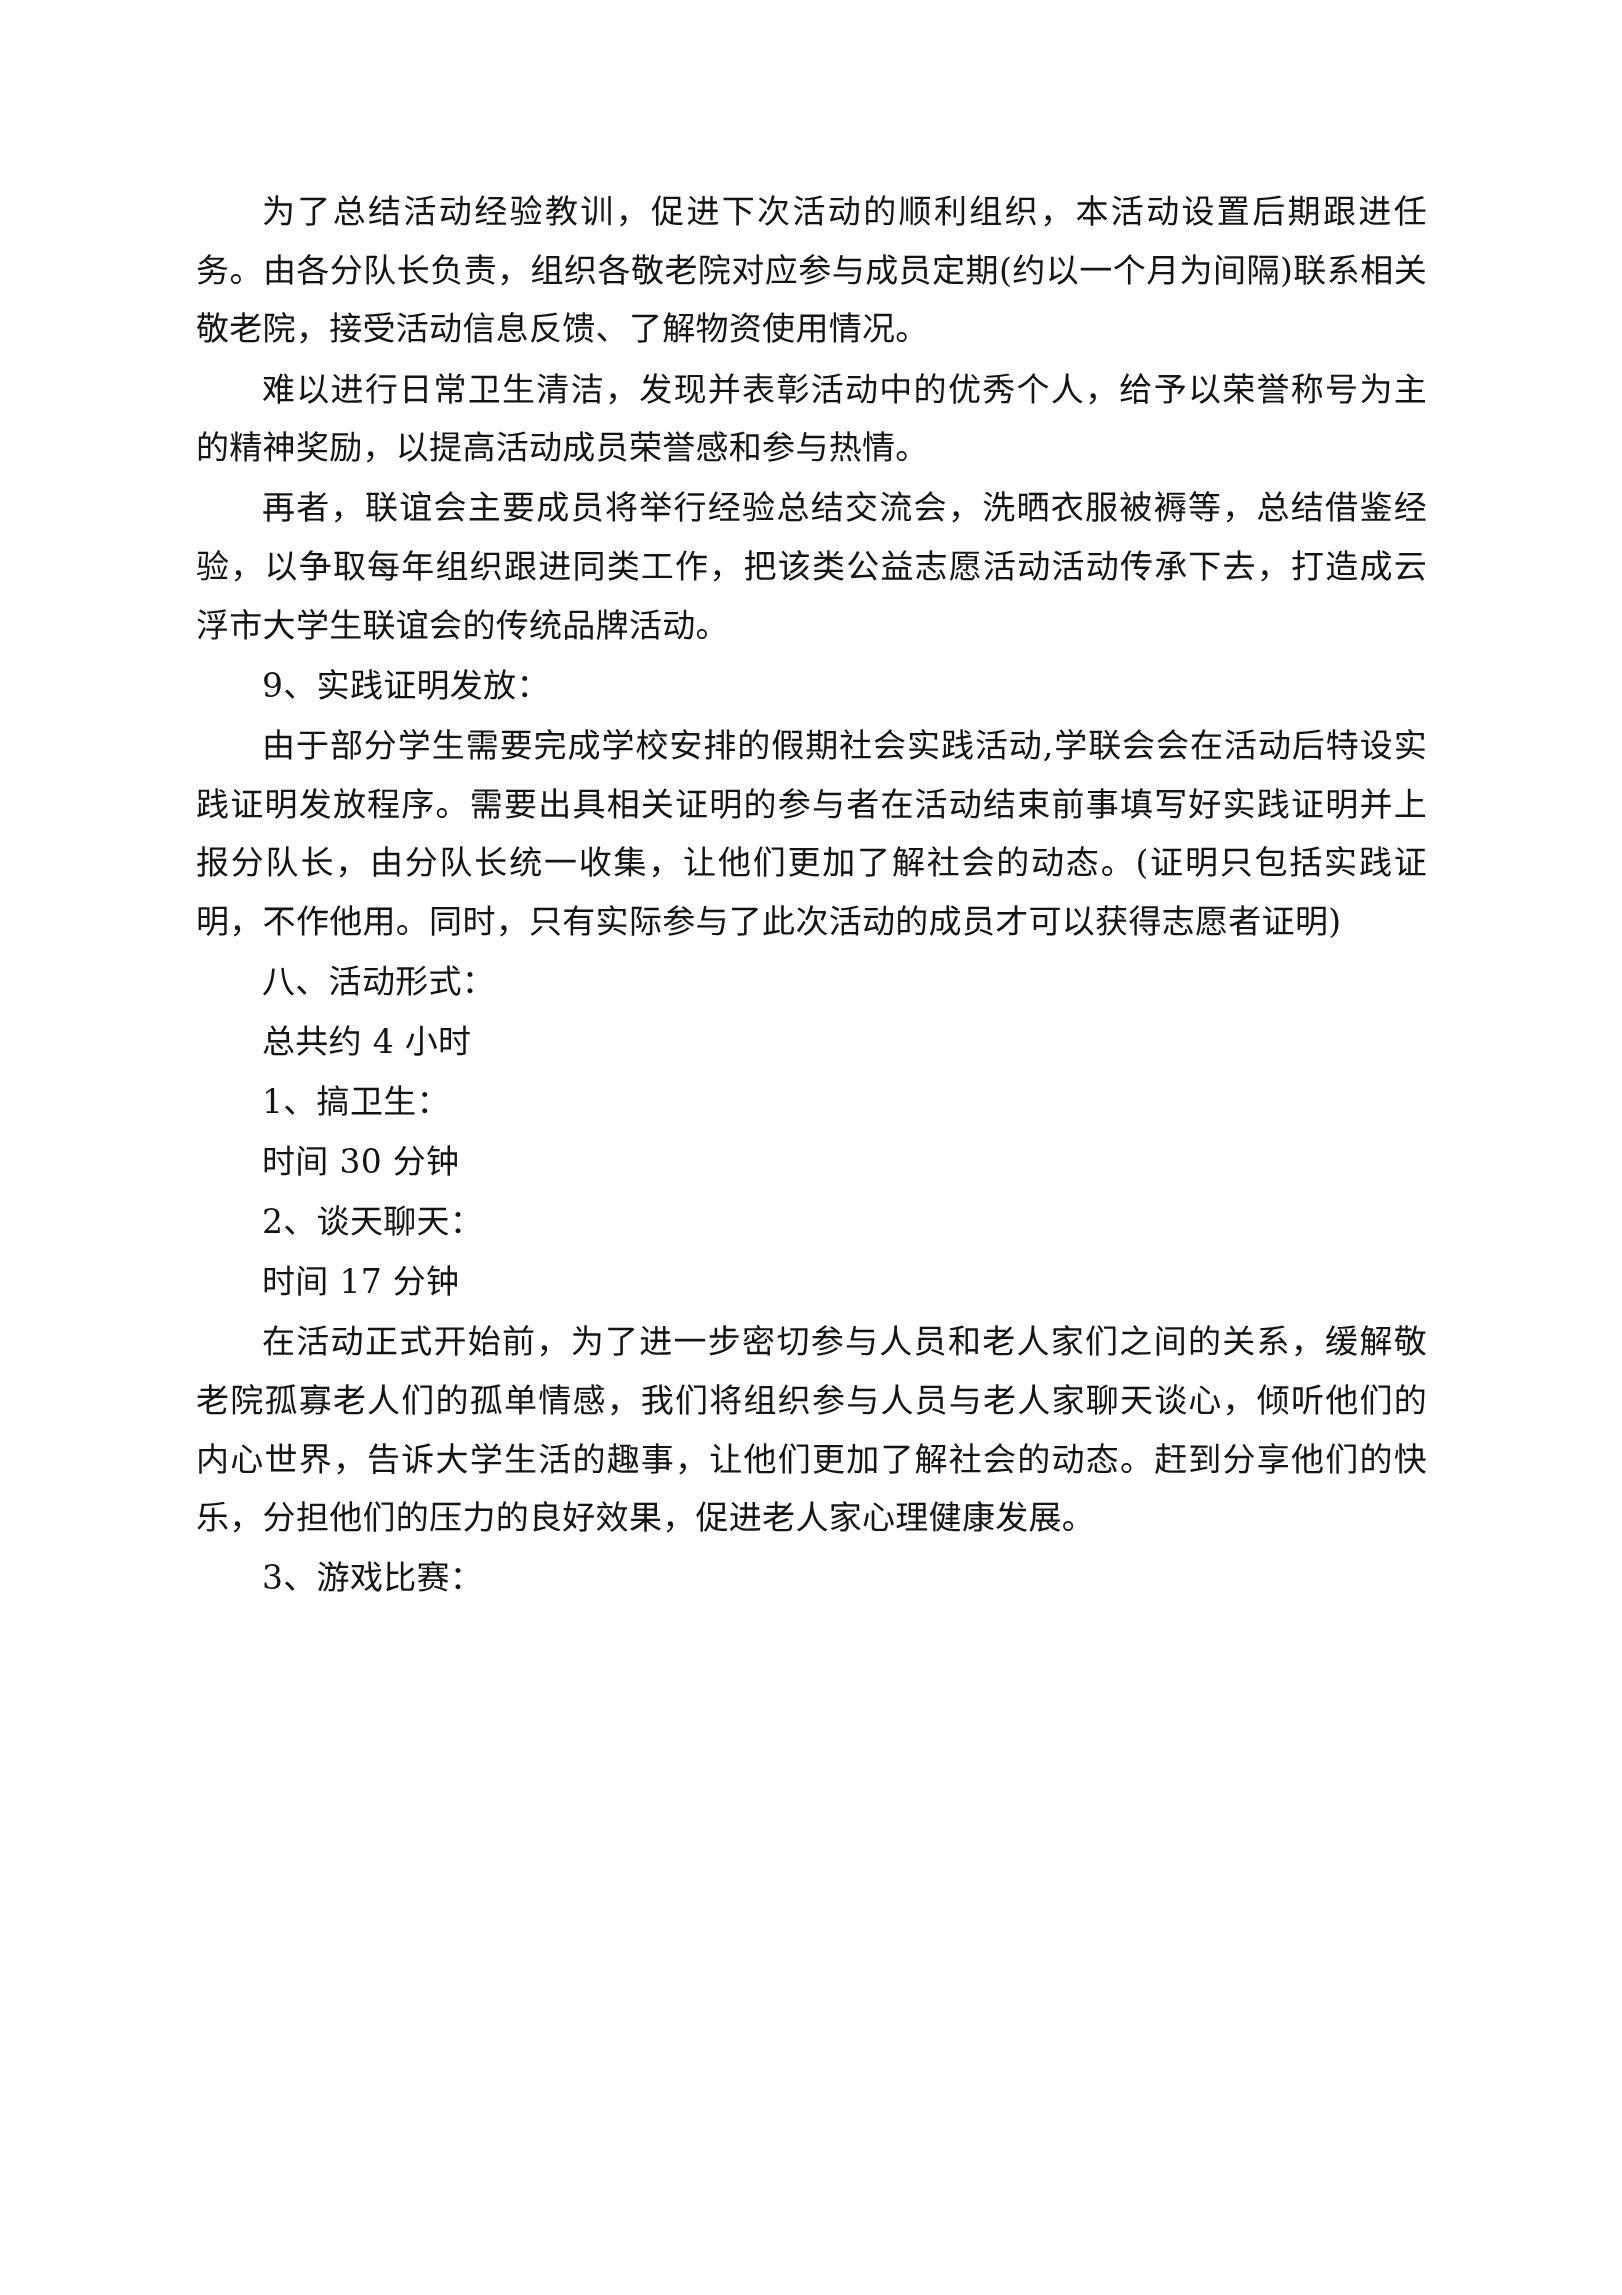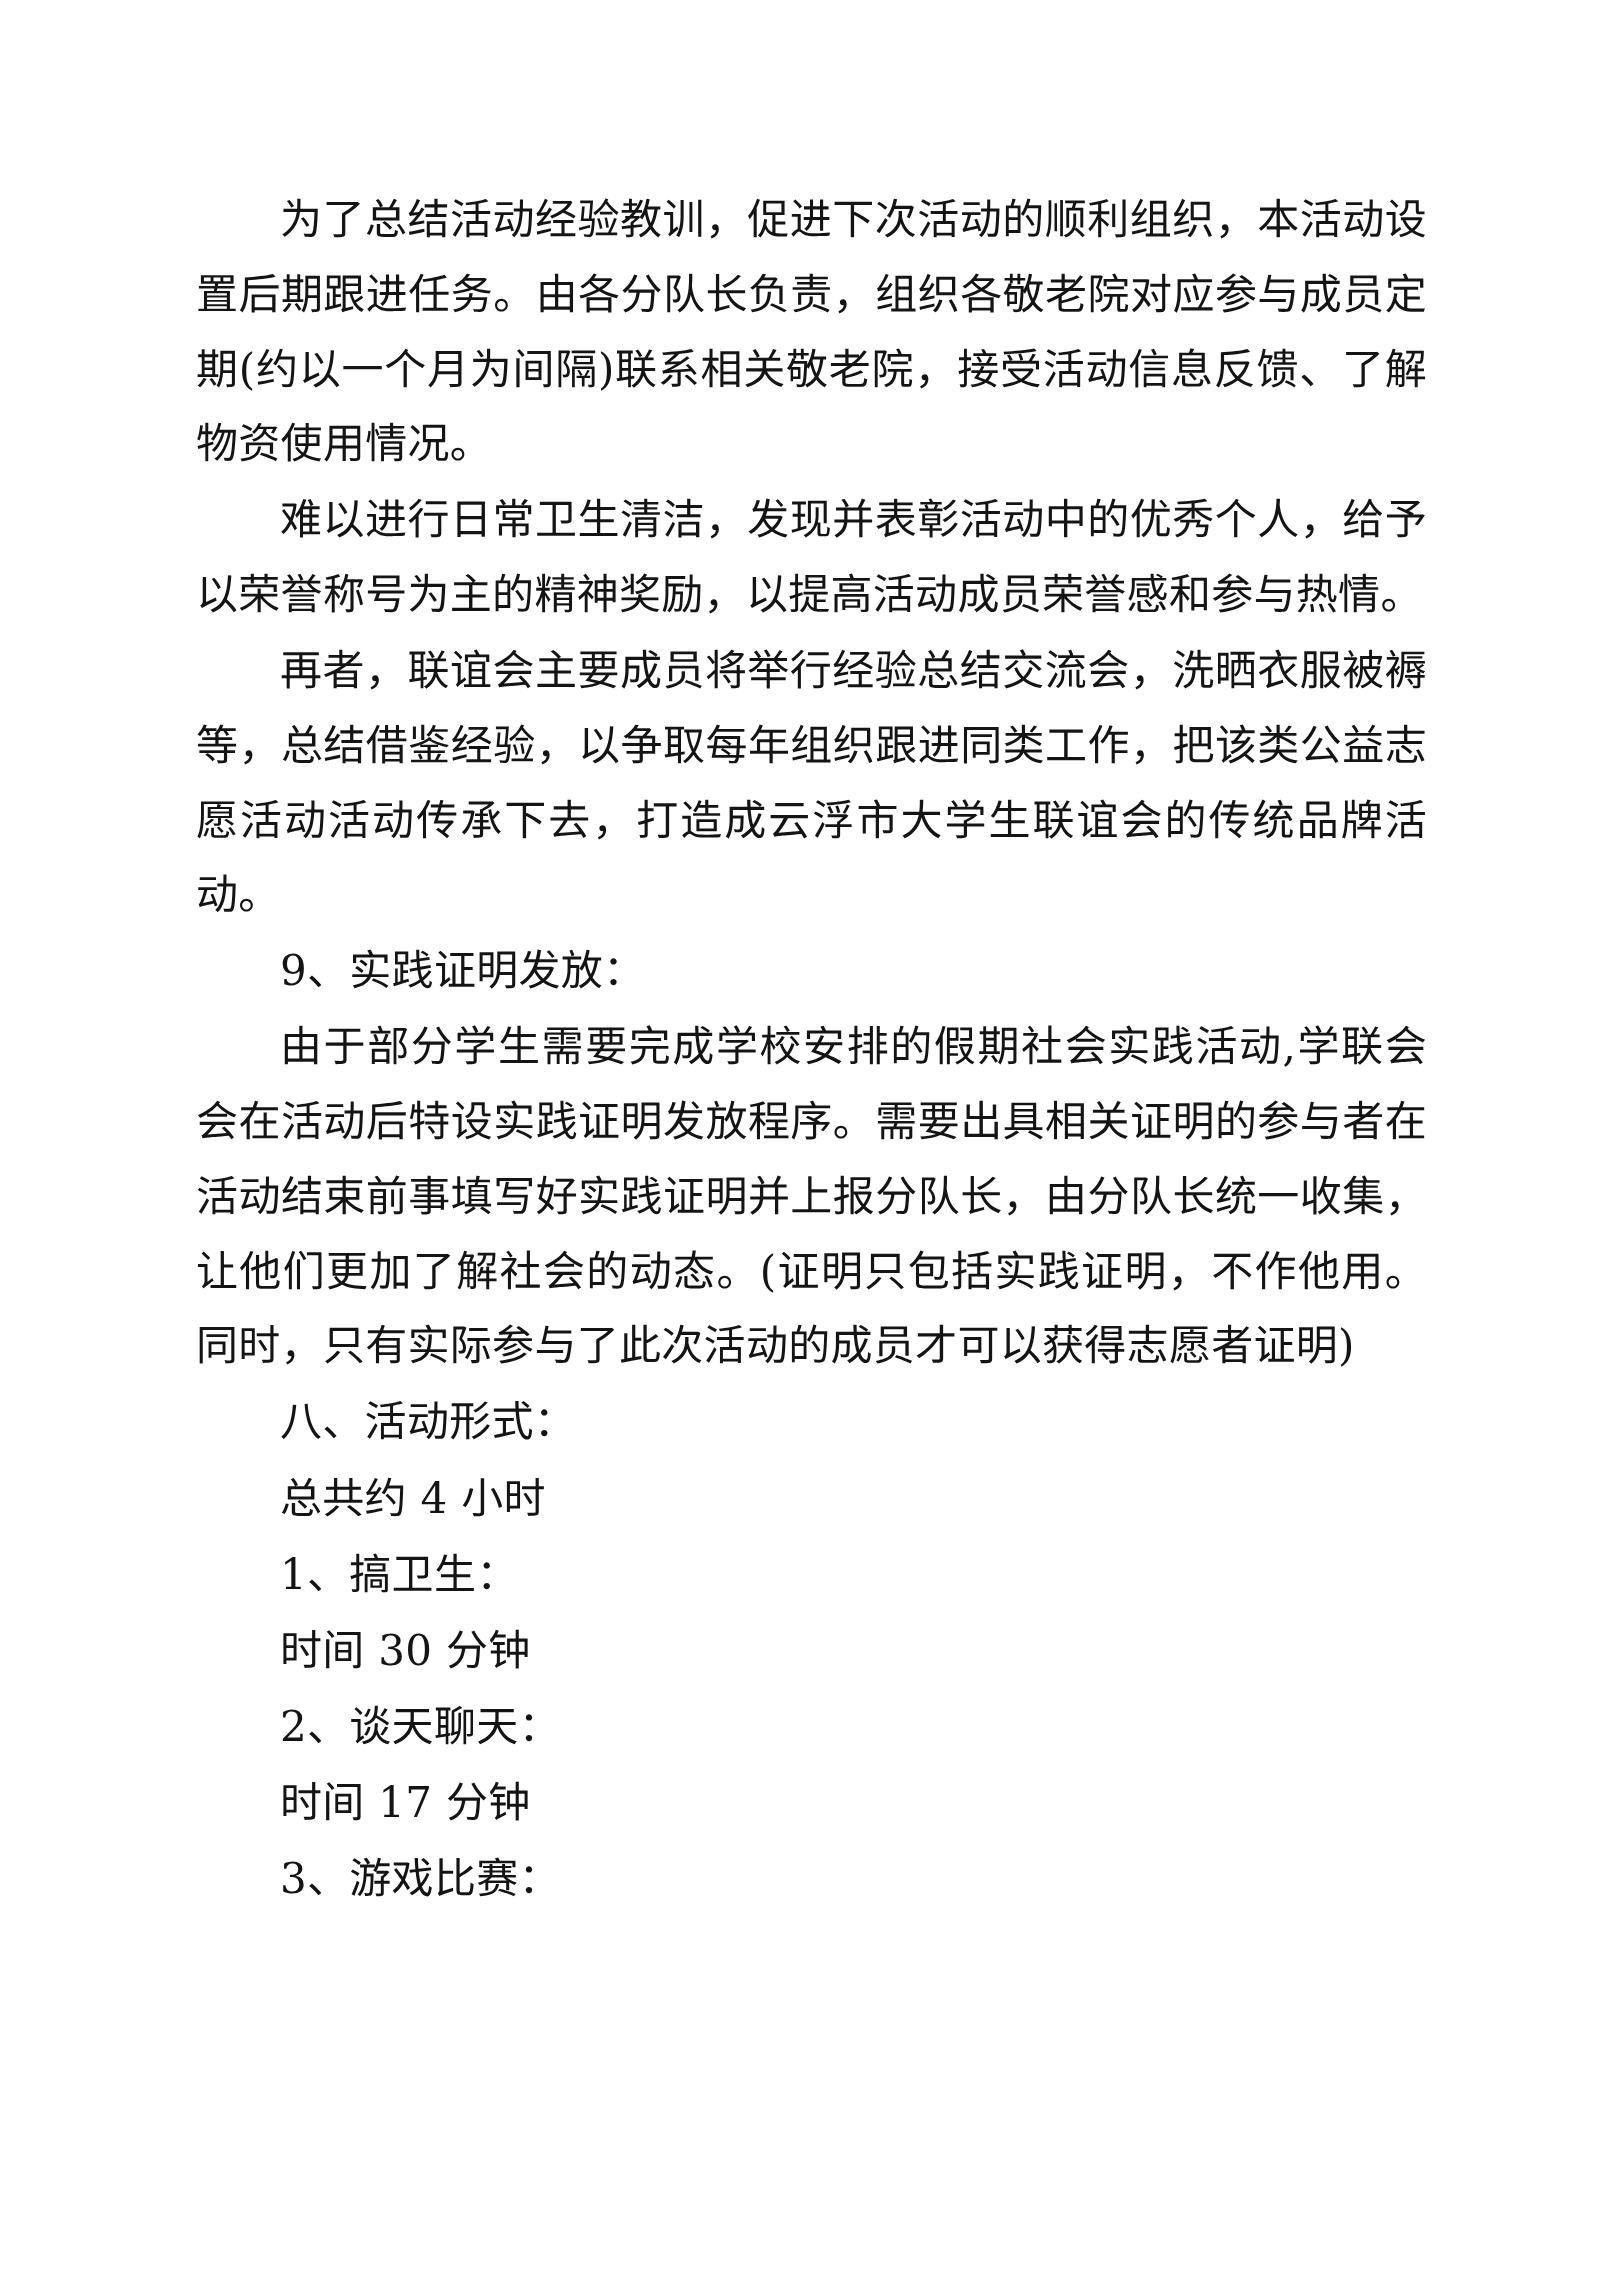--- a/index.html
+++ b/index.html
@@ -16,21 +16,21 @@
   }
   .page {
     position: relative;
     width: 1623px;
     height: 2295px;
     box-sizing: border-box;
     padding: 183px 196px 170px 196px;
     background: #ffffff;
   }
   .doc-body {
-    font-size: 42px;
+    font-size: 33px;
     line-height: 1.78;
     letter-spacing: 0.3px;
     text-align: justify;
     text-justify: inter-ideograph;
     color: #141414;
   }
   p.para {
     margin: 0 0 1.3px 0;
     text-indent: 2em;
   }
@@ -52,16 +52,17 @@
       <p class="para">难以进行日常卫生清洁，发现并表彰活动中的优秀个人，给予以荣誉称号为主的精神奖励，以提高活动成员荣誉感和参与热情。</p>
       <p class="para">再者，联谊会主要成员将举行经验总结交流会，洗晒衣服被褥等，总结借鉴经验，以争取每年组织跟进同类工作，把该类公益志愿活动活动传承下去，打造成云浮市大学生联谊会的传统品牌活动。</p>
       <p class="heading">9、实践证明发放：</p>
       <p class="para">由于部分学生需要完成学校安排的假期社会实践活动,学联会会在活动后特设实践证明发放程序。需要出具相关证明的参与者在活动结束前事填写好实践证明并上报分队长，由分队长统一收集，让他们更加了解社会的动态。(证明只包括实践证明，不作他用。同时，只有实际参与了此次活动的成员才可以获得志愿者证明)</p>
       <p class="heading">八、活动形式：</p>
       <p class="line">总共约 4 小时</p>
       <p class="heading">1、搞卫生：</p>
       <p class="line">时间 30 分钟</p>
       <p class="heading">2、谈天聊天：</p>
       <p class="line">时间 17 分钟</p>
+      <p class="para">在活动正式开始前，为了进一步密切参与人员和老人家们之间的关系，缓解敬老院孤寡老人们的孤单情感，我们将组织参与人员与老人家聊天谈心，倾听他们的内心世界，告诉大学生活的趣事，让他们更加了解社会的动态。赶到分享他们的快乐，分担他们的压力的良好效果，促进老人家心理健康发展。</p>
       <p class="heading">3、游戏比赛：</p>
     </div>
 </div>
 
 
 </body></html>

